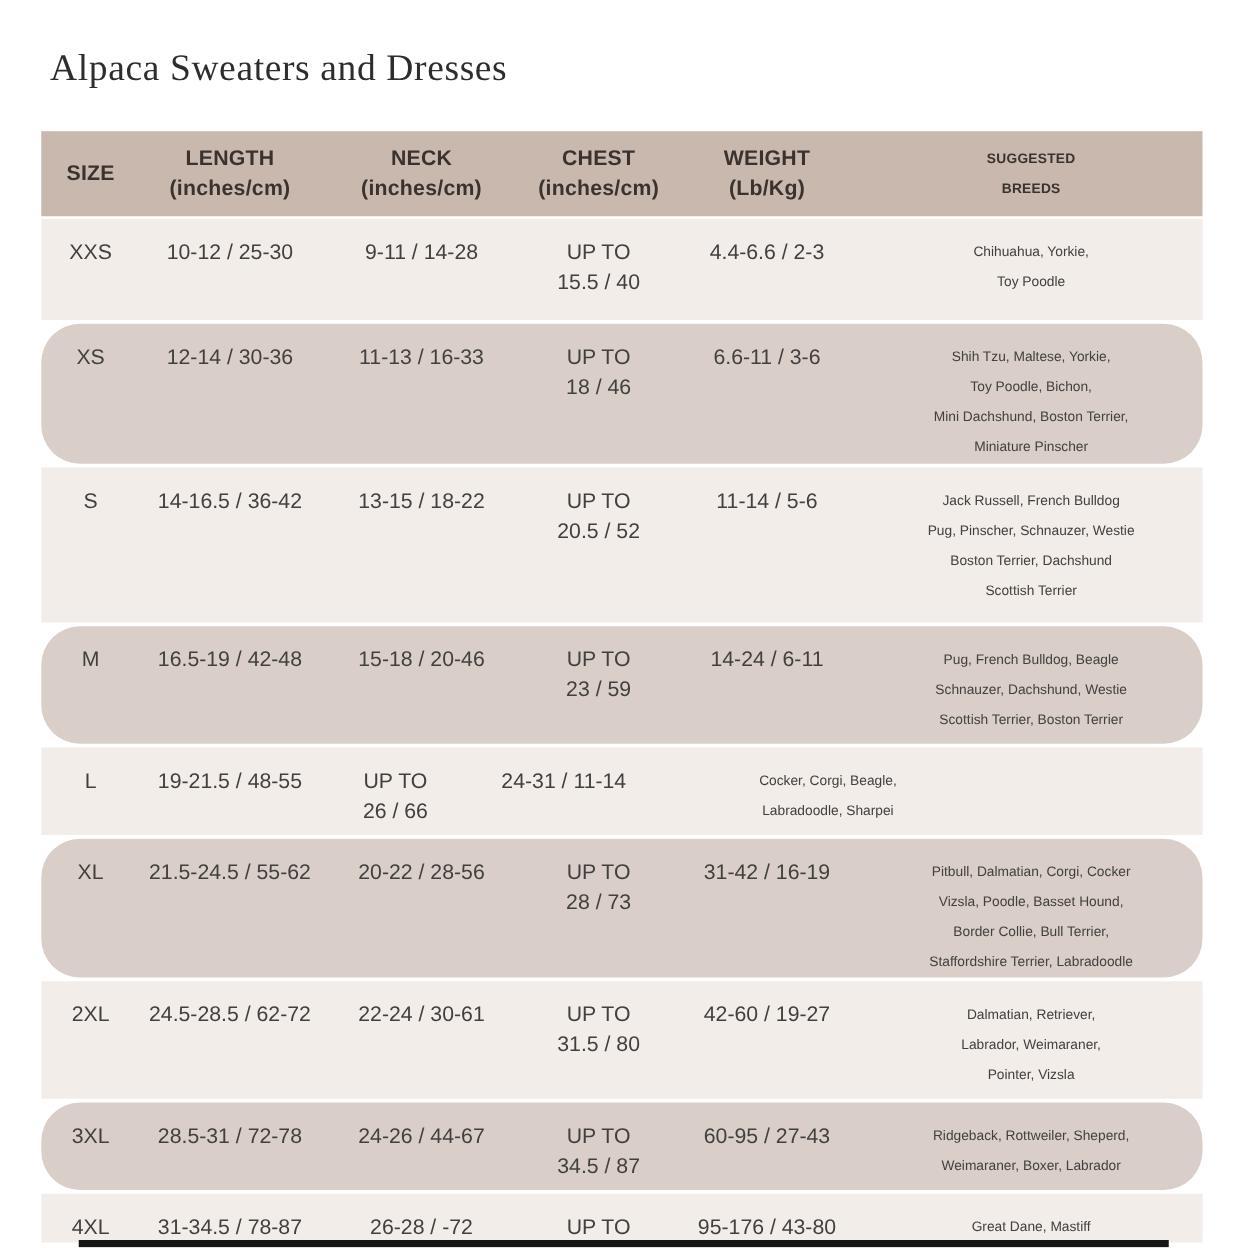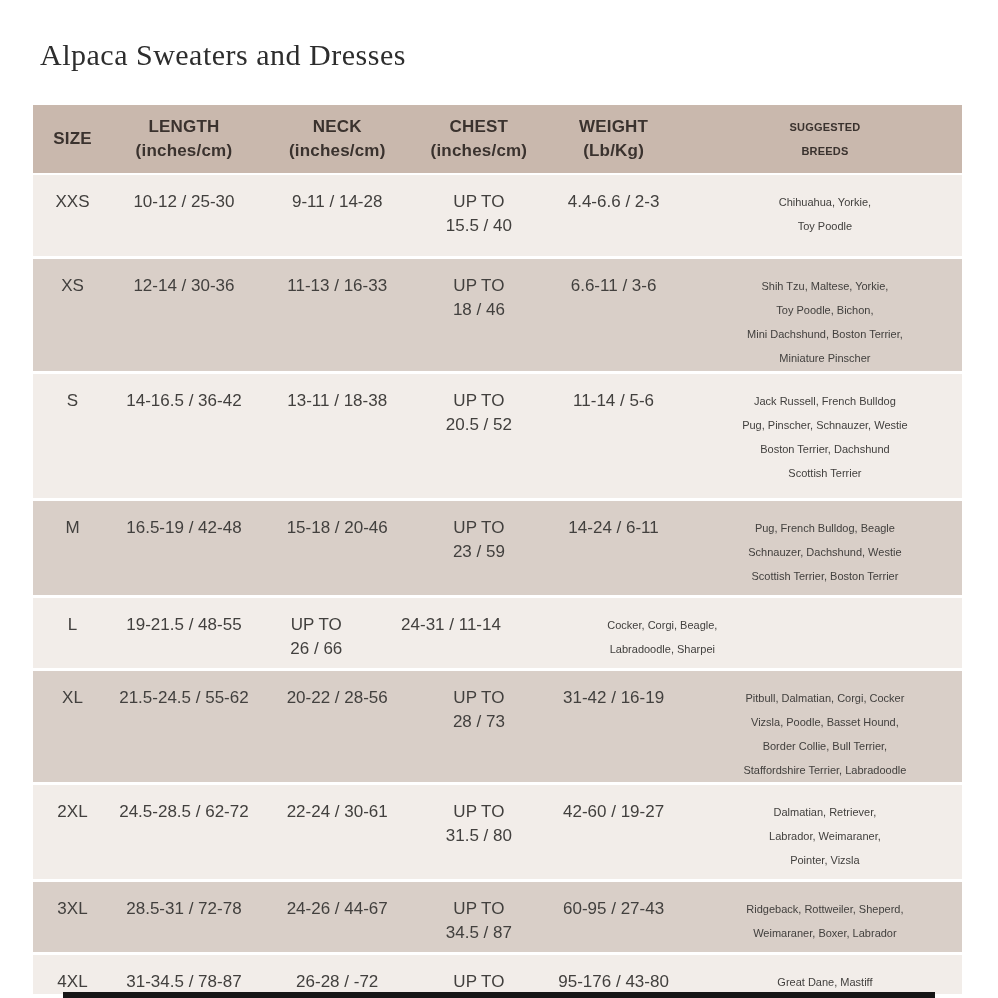--- a/index.html
+++ b/index.html
@@ -43,21 +43,21 @@
     font-size:16.5px;
     line-height:23px;
     color:var(--header-text,#3a322e);
     letter-spacing:0.2px;
   }
   .data-row{
     margin-bottom:3px;
     align-items:flex-start;
   }
   .data-row.light{background:var(--row-light,#f2ede9);}
-  .data-row.dark{background:var(--row-dark,#d9cfc8);}
+  .data-row.dark{background:var(--row-dark,#d9cfc8);border-radius:31px;}
   .data-row:nth-child(1){min-height:81px}
   .data-row:nth-child(2){min-height:112px}
   .data-row:nth-child(3){min-height:124px}
   .data-row:nth-child(4){min-height:94px}
   .data-row:nth-child(5){min-height:70px}
   .data-row:nth-child(6){min-height:110px}
   .data-row:nth-child(7){min-height:94px}
   .data-row:nth-child(8){min-height:70px}
   .cell{
     box-sizing:border-box;
@@ -137,21 +137,21 @@
           </div>
           <div class="cell col-weight">6.6-11 / 3-6</div>
           <div class="cell col-breeds">Shih Tzu, Maltese, Yorkie,
 Toy Poodle, Bichon,
 Mini Dachshund, Boston Terrier,
 Miniature Pinscher</div>
         </div>
         <div class="row data-row light">
           <div class="cell col-size">S</div>
           <div class="cell col-length">14-16.5 / 36-42</div>
-          <div class="cell col-neck">13-11 / 18-38</div>
+          <div class="cell col-neck">13-15 / 18-22</div>
           <div class="cell col-chest">
             <div>UP TO</div>
             <div>20.5 / 52</div>
           </div>
           <div class="cell col-weight">11-14 / 5-6</div>
           <div class="cell col-breeds">Jack Russell, French Bulldog
 Pug, Pinscher, Schnauzer, Westie
 Boston Terrier, Dachshund
 Scottish Terrier</div>
         </div>

